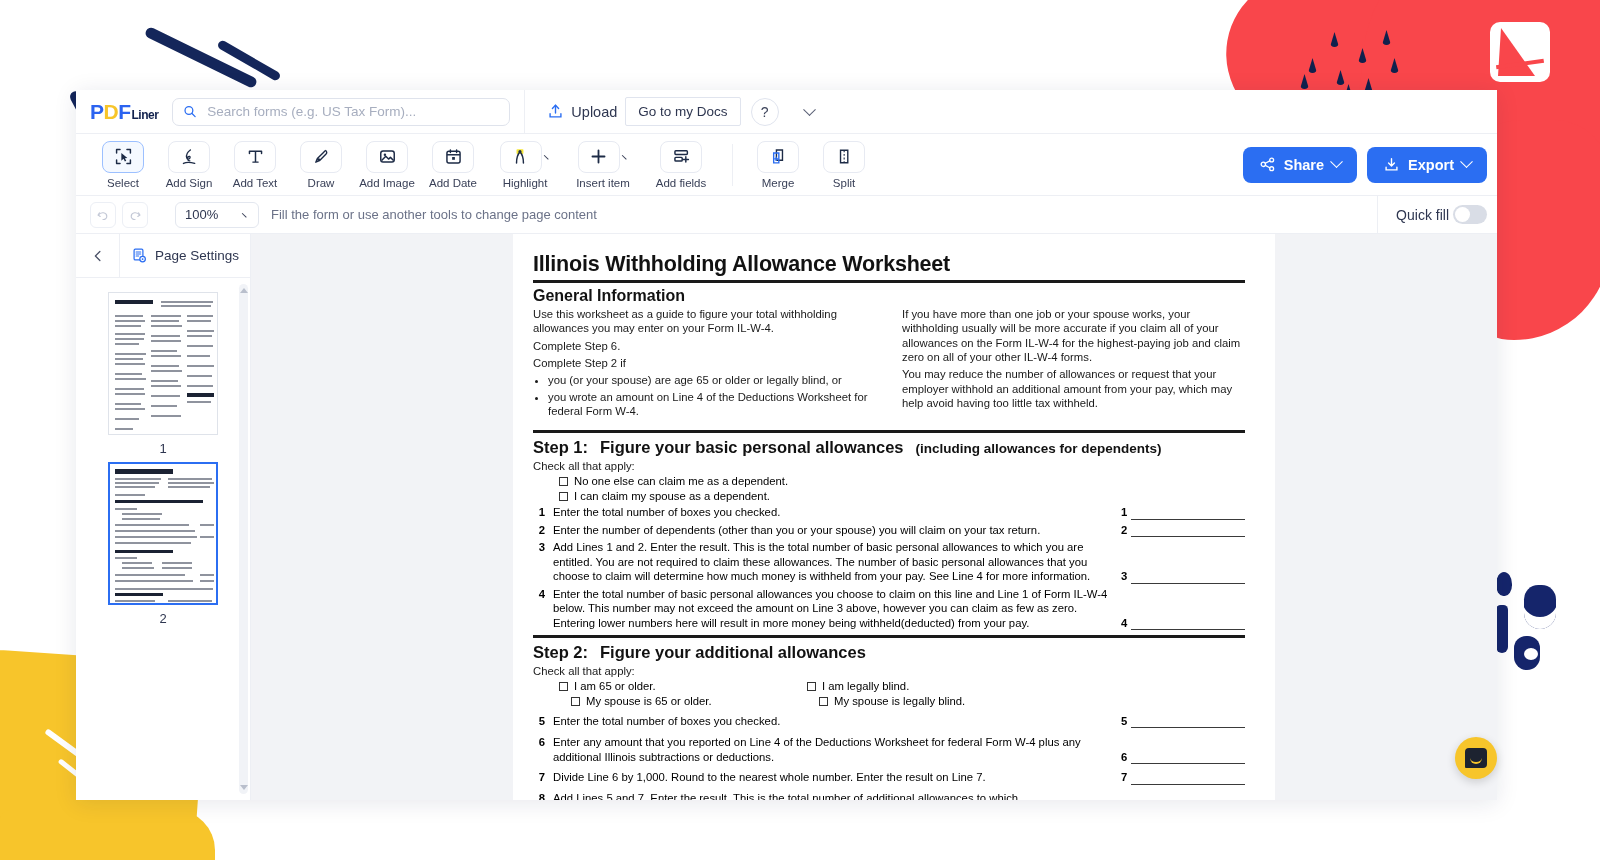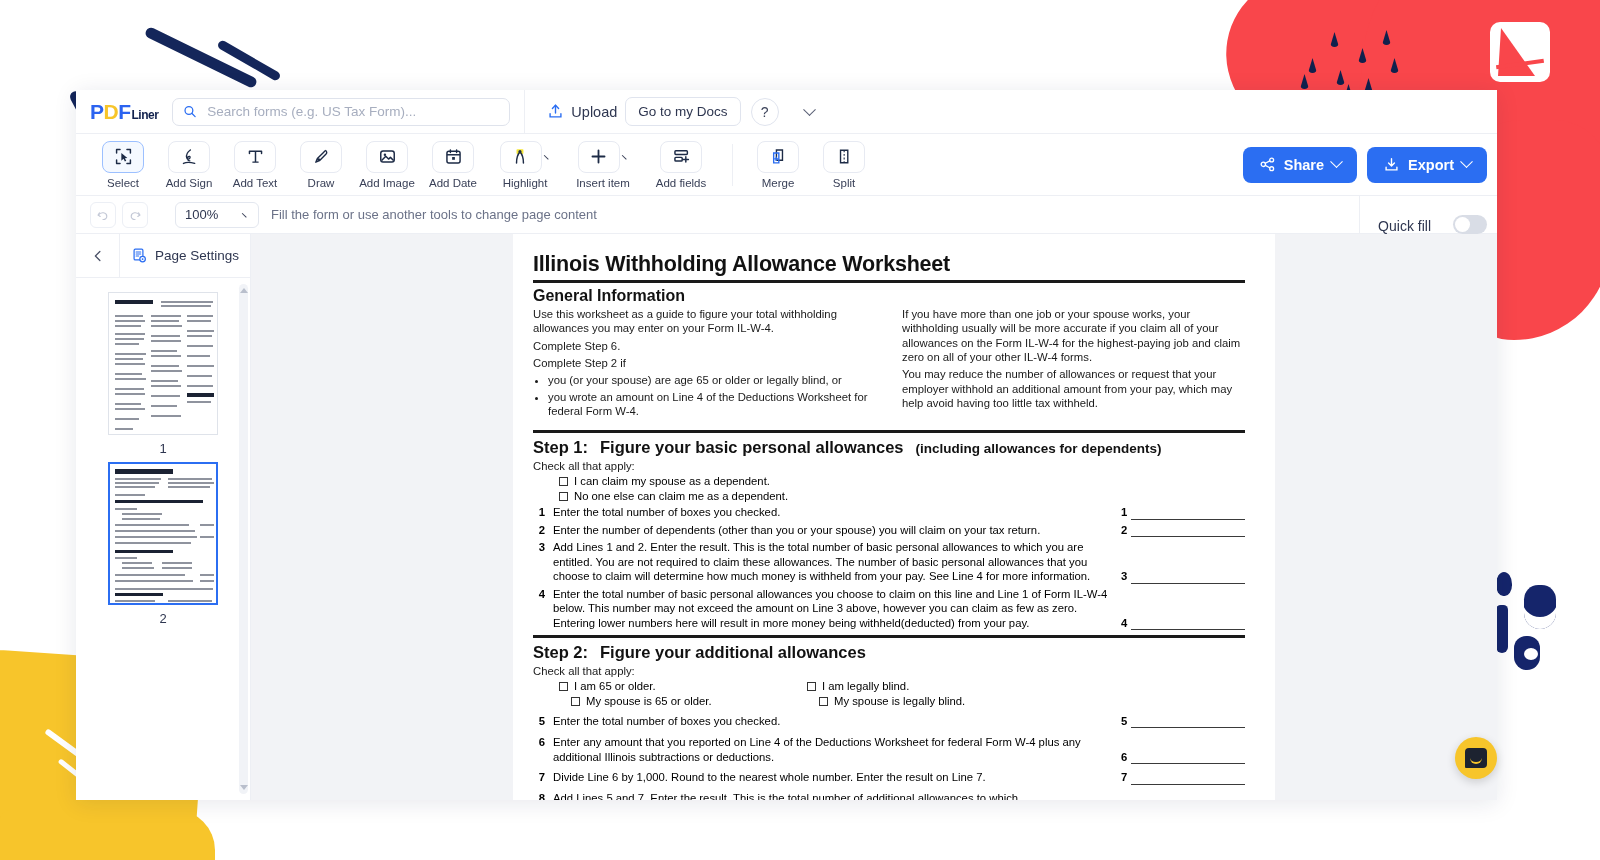--- a/index.html
+++ b/index.html
@@ -113,21 +113,21 @@
     cursor:pointer; padding:5px 8px;
   }
   .doc-title{
     flex:1; display:flex; justify-content:center;
   }
   .doc-title .box{
     border:1px solid #e4e7ef; border-radius:6px; padding:5px 14px;
     font-size:13px; color:#3b4259; white-space:nowrap;
   }
   .go-docs{
-    border:1px solid #e0e4ee; border-radius:7px; padding:6px 12px;
+    border:1px solid #e0e4ee; border-radius:2px; padding:6px 12px;
     font-size:13.5px; color:#2e3650; cursor:pointer; margin-right:10px;
   }
   .help-btn{
     width:28px; height:28px; border:1px solid #e0e4ee; border-radius:50%;
     display:flex; align-items:center; justify-content:center;
     font-size:14px; color:#3b4259; cursor:pointer; margin-right:14px;
   }
   .chev{ display:inline-block; width:9px; height:9px;
          border-right:1.6px solid currentColor; border-bottom:1.6px solid currentColor;
          transform:rotate(45deg) translate(-2px,-2px); }
@@ -173,21 +173,21 @@
     width:26px; height:26px; border:1px solid #eceff5; border-radius:6px;
     display:flex; align-items:center; justify-content:center; margin-right:6px;
     color:#c3c8d6; cursor:pointer;
   }
   .zoom-select{
     width:84px; height:26px; border:1px solid #e3e7ef; border-radius:6px;
     display:flex; align-items:center; justify-content:space-between;
     padding:0 9px; font-size:13px; color:#2e3650; margin:0 12px 0 21px; cursor:pointer;
   }
   .hint{ font-size:13px; color:#6b7288; }
-  .qf{ margin-left:auto; display:flex; align-items:flex-end; gap:22px;
+  .qf{ margin-left:auto; display:flex; align-items:center; gap:4px;
        padding-left:18px; border-left:1px solid #edeff4; height:38px; }
   .qf .t{ font-size:14px; color:#2e3650; }
   .toggle{ width:34px; height:19px; border-radius:11px; background:#d9dde6; position:relative; cursor:pointer; }
   .toggle i{ position:absolute; left:2px; top:2px; width:15px; height:15px; border-radius:50%; background:#fff; }
 
   
   .body-row{ display:flex; height:566px; }
   .sidebar{ width:175px; border-right:1px solid #edeff4; background:#fff; display:flex; flex-direction:column; }
   .sb-head{ height:44px; display:flex; align-items:center; border-bottom:1px solid #edeff4; }
   .sb-back{ width:44px; display:flex; align-items:center; justify-content:center; cursor:pointer;
@@ -650,25 +650,25 @@
         <div class="step-head">
           <span class="s">Step 1:</span>
           <span class="t">Figure your basic personal allowances</span>
           <span class="sub">(including allowances for dependents)</span>
         </div>
 
         <div class="small">Check all that apply:</div>
 
         <div class="cb-line">
           <span class="cb"></span>
-          <span>I can claim my spouse as a dependent.</span>
+          <span>No one else can claim me as a dependent.</span>
         </div>
         <div class="cb-line">
           <span class="cb"></span>
-          <span>No one else can claim me as a dependent.</span>
+          <span>I can claim my spouse as a dependent.</span>
         </div>
 
         <div class="num-line">
           <span class="n">1</span>
           <span class="txt">Enter the total number of boxes you checked.</span>
           <span class="ans">
             <b>1</b>
             <span class="ansline"></span>
           </span>
         </div>

